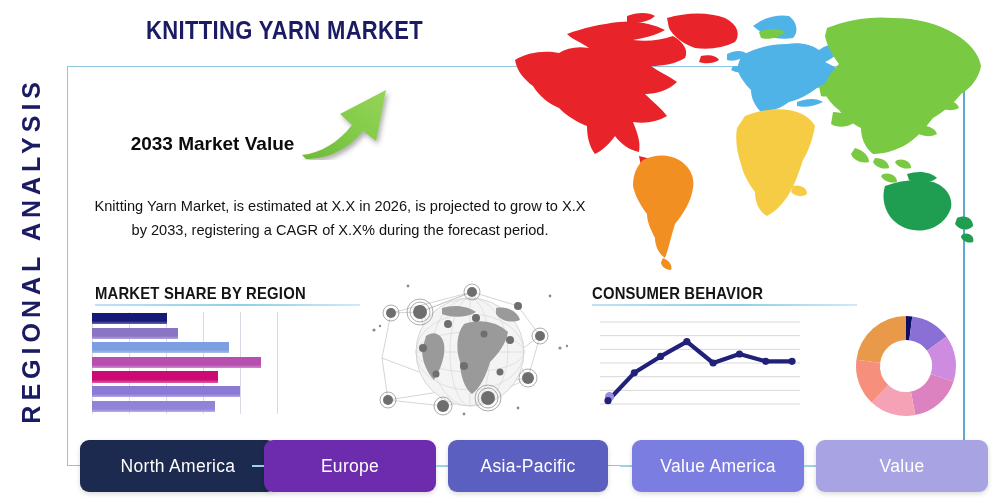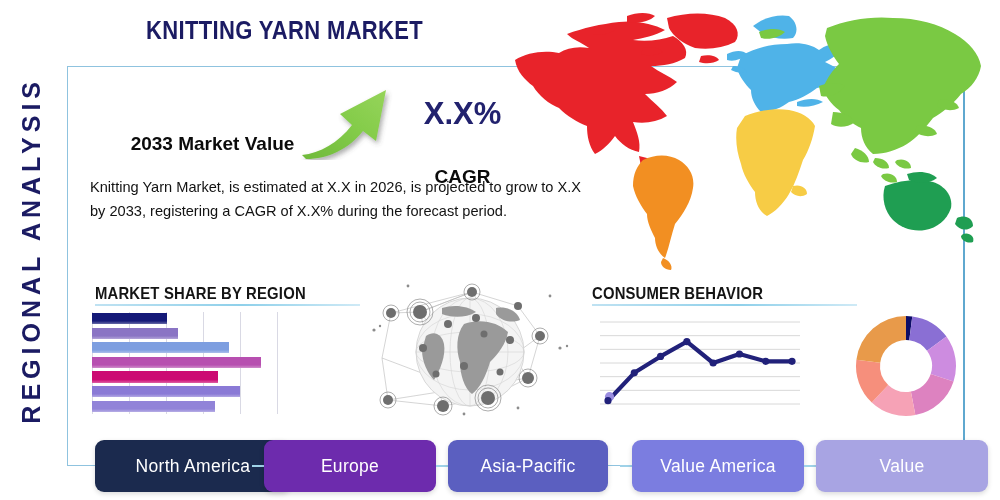--- a/index.html
+++ b/index.html
@@ -53,23 +53,24 @@
     font-size:19px; font-weight:700; color:#0b0b0b; line-height:1.15;
     font-family:"Liberation Sans", sans-serif;
     margin-top:35px;
   }
   #stat-value { left:0px; top:2px; width:225px; }
   #stat-cagr  { left:305px; top:2px; width:115px; }
   #growth-arrow { position:absolute; left:300px; top:85px; width:98px; height:75px; }
 
   
   #description {
-    position:absolute; left:90px; top:176px; width:500px;
+    position:absolute; left:90px; top:195px; width:500px;
     font-size:14.6px; line-height:1.63; color:#121212;
     font-family:"Liberation Sans", sans-serif;
+    text-align:center;
   }
 
   
   #world-map { position:absolute; left:497px; top:8px; width:500px; height:265px; }
 
   
   .panel-head {
     position:absolute;
     font-size:16.5px; font-weight:700; letter-spacing:.2px; color:#141414;
     font-family:"Liberation Sans Narrow","Liberation Sans", sans-serif;
@@ -121,22 +122,20 @@
 <div id="main-title">KNITTING YARN MARKET</div>
 
 <div id="card"></div>
 <div id="card-right-edge"></div>
 
 <div id="stats">
   <div class="stat" id="stat-value">
     <div class="lbl">2033 Market Value</div>
   </div>
   <div class="stat" id="stat-cagr">
-    <div class="big">X.X%</div>
-    <div class="lbl">CAGR</div>
   </div>
 </div>
 
 <svg id="growth-arrow" viewBox="0 0 98 75">
   <defs>
     <linearGradient id="arrGrad" x1="0" y1="1" x2="1" y2="0">
       <stop offset="0%" stop-color="#6fb93a"></stop>
       <stop offset="55%" stop-color="#84cc4a"></stop>
       <stop offset="100%" stop-color="#96d45a"></stop>
     </linearGradient>
@@ -350,21 +349,21 @@
     <path d="M 54 4 A 50 50 0 0 1 60.266661678215215 4.394264934276109 L 57.25866407267191 28.205017765823577 A 26 26 0 0 0 54 28 Z" fill="#0d0d66"></path>
     <path d="M 60.266661678215215 4.394264934276109 A 50 50 0 0 1 94.45084971874738 24.61073738537635 L 75.03444185374863 38.7175834403957 A 26 26 0 0 0 57.25866407267191 28.205017765823577 Z" fill="#8a6fd4"></path>
     <path d="M 94.45084971874738 24.61073738537635 A 50 50 0 0 1 101.55282581475768 69.45084971874738 L 78.727469423674 62.03444185374863 A 26 26 0 0 0 75.03444185374863 38.7175834403957 Z" fill="#cd8ce0"></path>
     <path d="M 101.55282581475768 69.45084971874738 A 50 50 0 0 1 63.36906572928623 103.11436253643444 L 58.87191417922884 79.53946851894591 A 26 26 0 0 0 78.727469423674 62.03444185374863 Z" fill="#dd82c0"></path>
     <path d="M 63.36906572928623 103.11436253643444 A 50 50 0 0 1 19.77264470356556 90.44843137107057 L 36.201775245854094 72.9531843129567 A 26 26 0 0 0 58.87191417922884 79.53946851894591 Z" fill="#f6a2b6"></path>
     <path d="M 19.77264470356556 90.44843137107057 A 50 50 0 0 1 4.394264934276109 47.733338321784785 L 28.205017765823577 50.74133592732809 A 26 26 0 0 0 36.201775245854094 72.9531843129567 Z" fill="#f68f7c"></path>
     <path d="M 4.394264934276109 47.733338321784785 A 50 50 0 0 1 53.99999999999999 4 L 53.99999999999999 28 A 26 26 0 0 0 28.205017765823577 50.74133592732809 Z" fill="#e89a4a"></path>
   </svg>
 
 <div id="region-bar">
-    <div class="pill" style="left: 15px; width: 196px; background: rgb(27, 42, 78);">
+    <div class="pill" style="left: 0px; width: 196px; background: rgb(27, 42, 78);">
       <span>North America</span>
     </div>
     <div class="pill-connector" style="left: 172px; width: 12px;"></div>
     <div class="pill" style="left: 184px; width: 172px; background: rgb(109, 43, 173);">
       <span>Europe</span>
     </div>
     <div class="pill-connector" style="left: 356px; width: 12px;"></div>
     <div class="pill" style="left: 368px; width: 160px; background: rgb(91, 95, 192);">
       <span>Asia-Pacific</span>
     </div>

